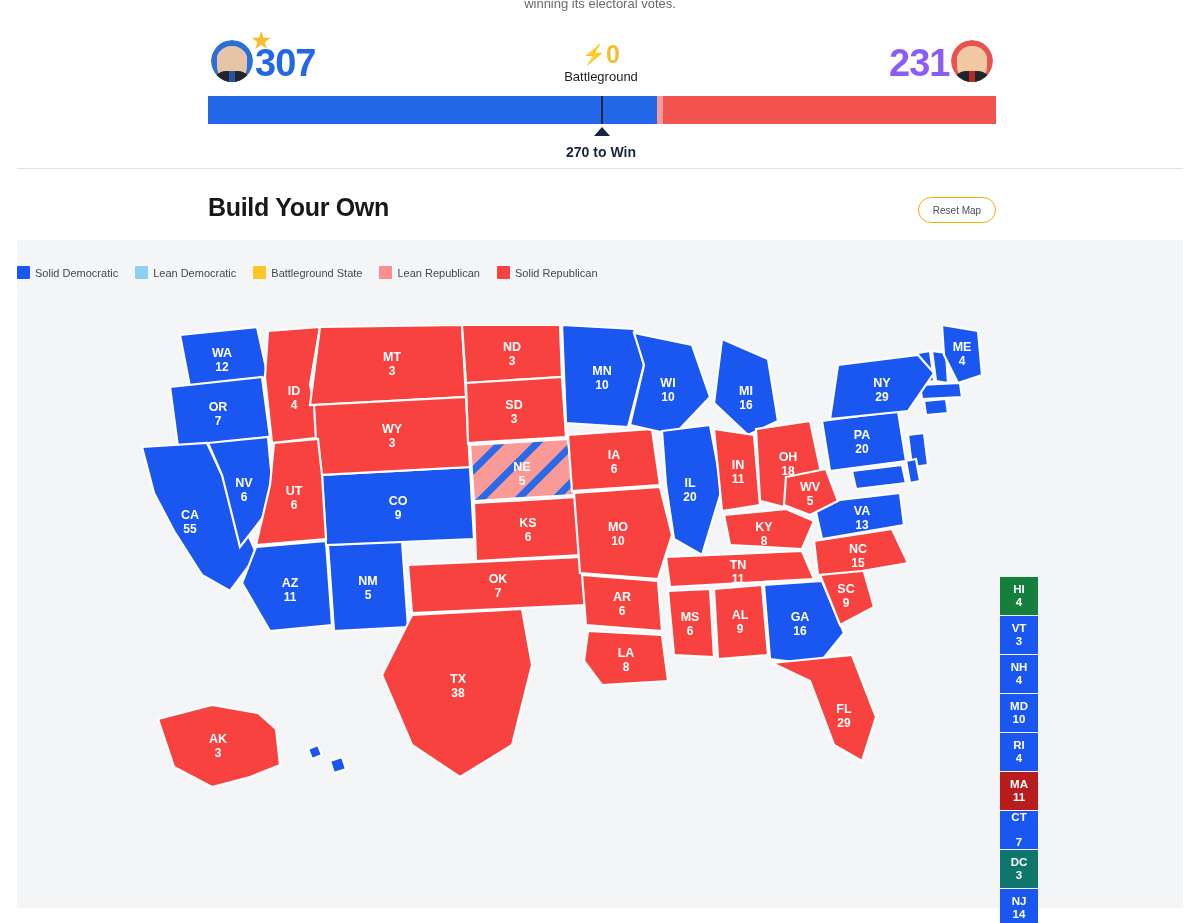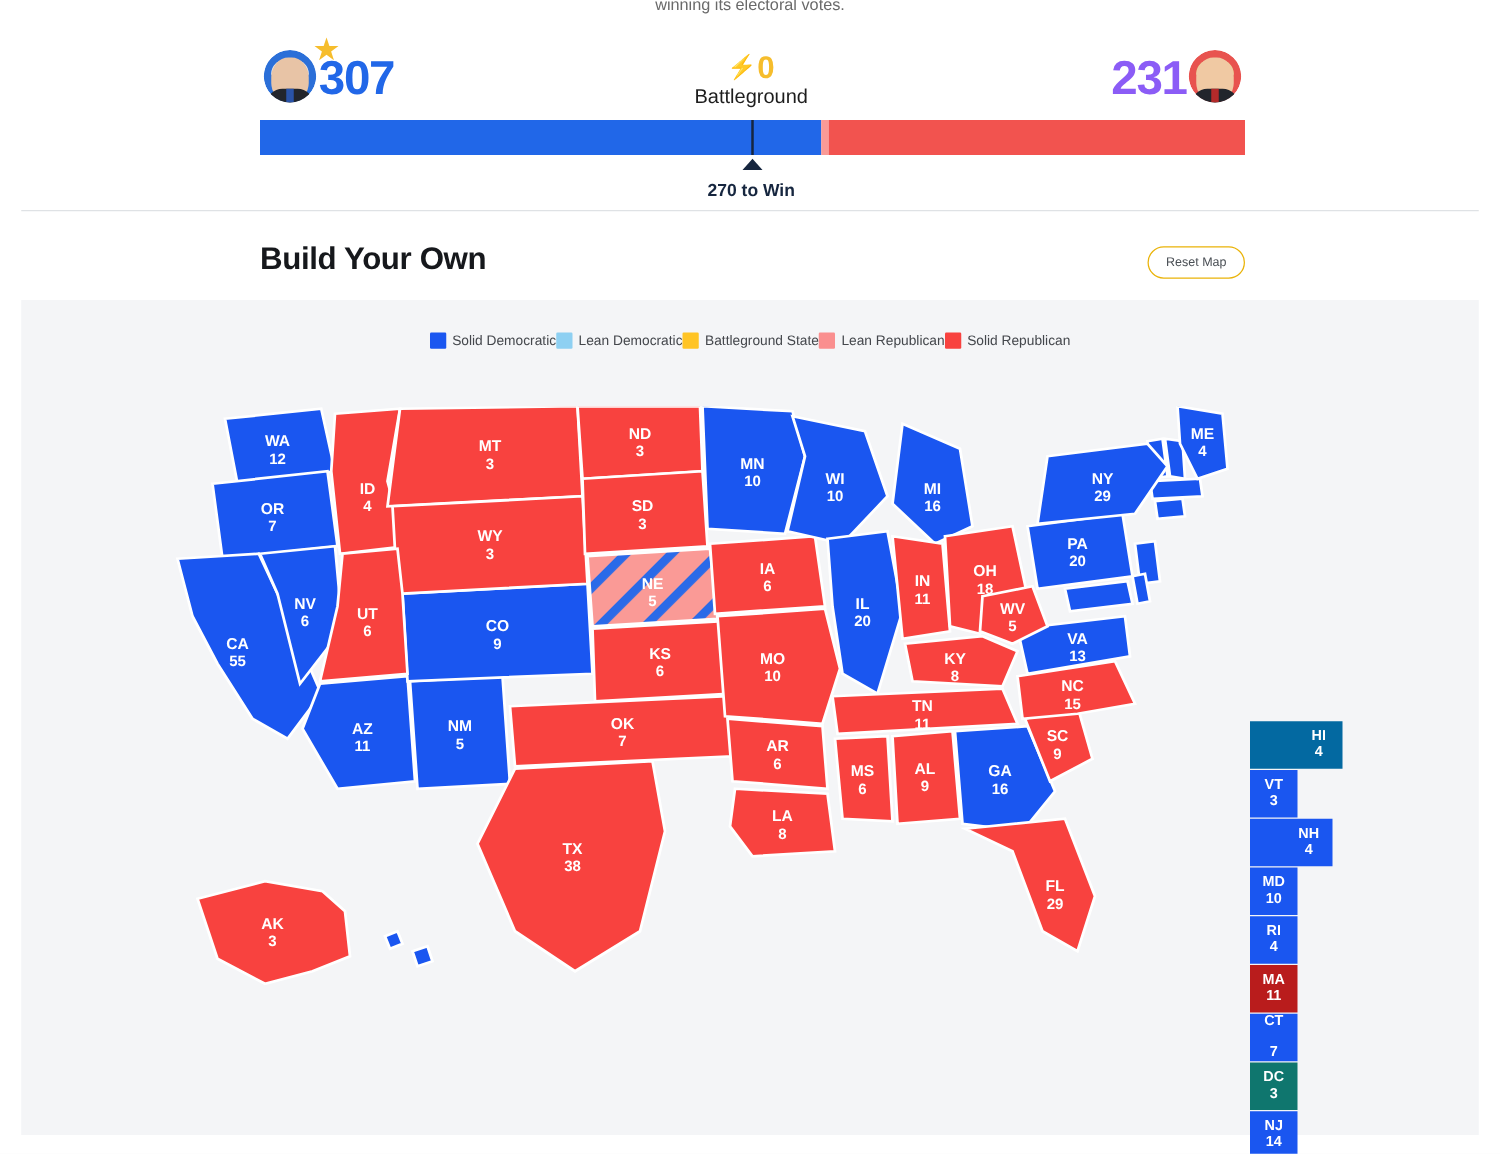--- a/index.html
+++ b/index.html
@@ -59,21 +59,21 @@
     position:absolute;font-size:38px;font-weight:bold;line-height:1;
     letter-spacing:-1px;
     text-align:right;
   }
   #biden-score{left:255px;top:30px;color:#2167e8;}
   #trump-score{left:889px;top:30px;color:#8b5cf6;}
 
   .bg-wrap{position:absolute;left:541px;top:28px;width:120px;text-align:center;}
   .bg-count{font-size:25px;font-weight:bold;color:#f6bd2c;line-height:1;}
   .bg-bolt{font-size:19px;color:#f6bd2c;vertical-align:2px;}
-  .bg-label{font-size:16px;color:#1d1d1d;margin-top:2px;font-weight:500;}
+  .bg-label{font-size:13px;color:#1d1d1d;margin-top:2px;font-weight:500;}
 
   .bar{
     position:absolute;left:208px;top:82px;width:788px;height:28px;
     background:#eceff1;display:flex;overflow:hidden;
   }
   .bar .seg{height:100%;}
   .bar-marker{
     position:absolute;left:601px;top:82px;width:2px;height:28px;background:#16263f;
   }
   .win-arrow{
@@ -100,21 +100,21 @@
     display:flex;align-items:center;justify-content:center;
   }
 
   
   .panel{
     position:absolute;left:17px;top:240px;width:1166px;height:668px;
     background:#f4f5f7;
   }
   .legend{
     position:absolute;left:0;top:26px;width:1166px;
-    display:flex;justify-content:center;align-items:center;
+    display:flex;align-items:center;gap:17px;
     font-size:11px;color:#44474c;
   }
   .legend .item{display:flex;align-items:center;gap:5px;}
   .legend .sw{width:13px;height:13px;border-radius:1px;}
 
   .mapwrap{position:absolute;left:0;top:60px;width:1166px;height:600px;}
   svg.usmap{position:absolute;left:45px;top:25px;}
   .stlabel{
     font-family:"Liberation Sans",sans-serif;font-weight:bold;
     fill:#ffffff;text-anchor:middle;pointer-events:none;
@@ -345,29 +345,29 @@
           <text class="stlabel st-ev" x="820" y="76">29</text>
           <text class="stlabel st-abbr" x="900" y="26">ME</text>
           <text class="stlabel st-ev" x="900" y="40">4</text>
           <text class="stlabel st-abbr" x="156" y="418">AK</text>
           <text class="stlabel st-ev" x="156" y="432">3</text>
         </g>
     </svg>
   </div>
 
   <div class="sidecol" id="sidecol">
-      <div class="sidebox" style="background: #0369a1; padding-left: 36px;">
+      <div class="sidebox" style="background: #15803d;">
         <span>HI</span>
         <span class="ev">4</span>
       </div>
       <div class="sidebox" style="background: rgb(26, 86, 240);">
         <span>VT</span>
         <span class="ev">3</span>
       </div>
-      <div class="sidebox" style="background: rgb(26, 86, 240); padding-left: 28px;">
+      <div class="sidebox" style="background: rgb(26, 86, 240);">
         <span>NH</span>
         <span class="ev">4</span>
       </div>
       <div class="sidebox" style="background: rgb(26, 86, 240);">
         <span>MD</span>
         <span class="ev">10</span>
       </div>
       <div class="sidebox" style="background: rgb(26, 86, 240);">
         <span>RI</span>
         <span class="ev">4</span>

